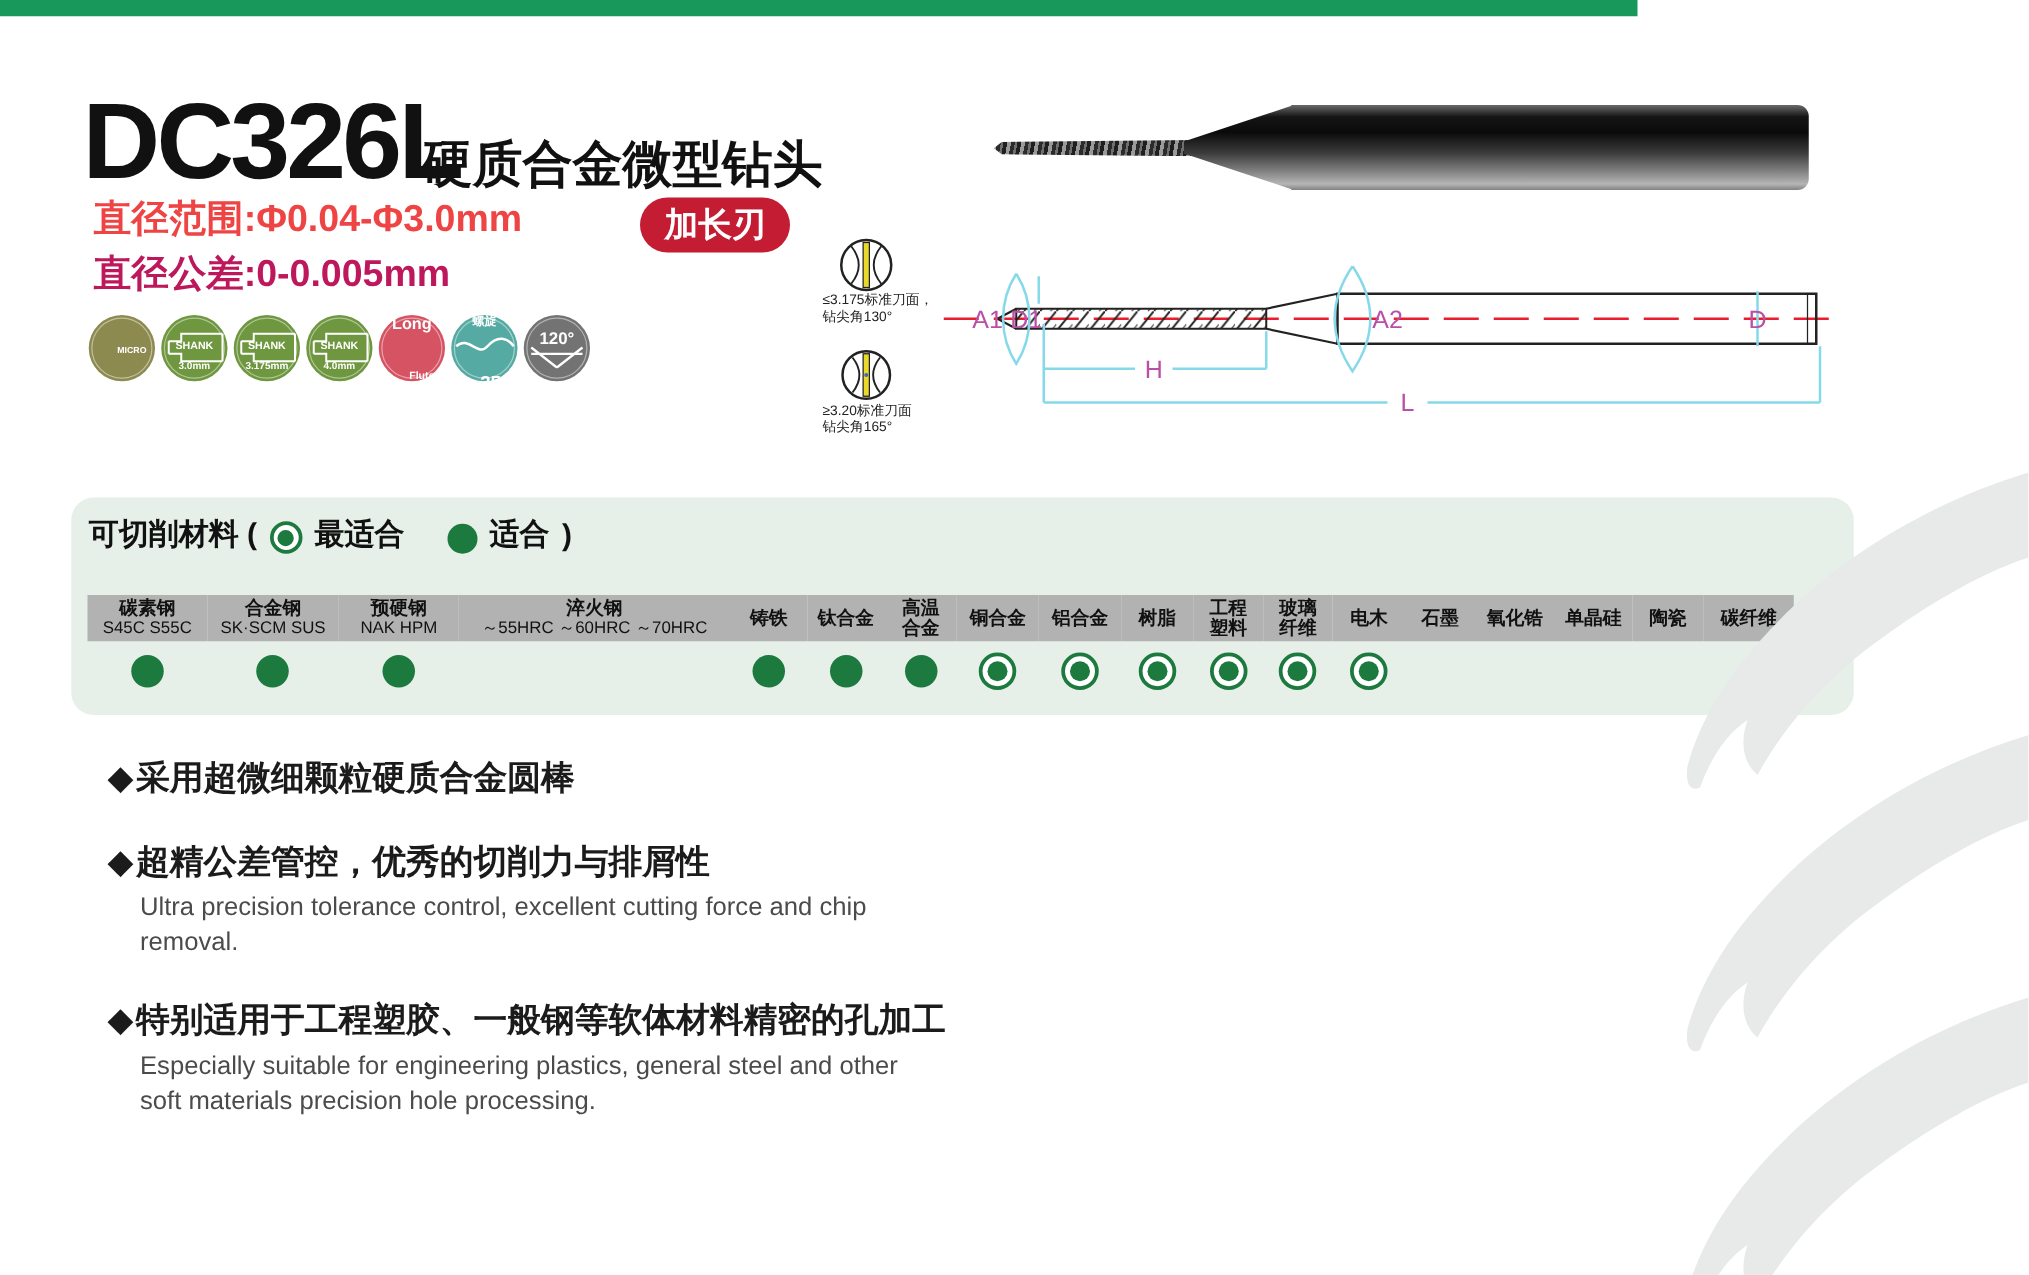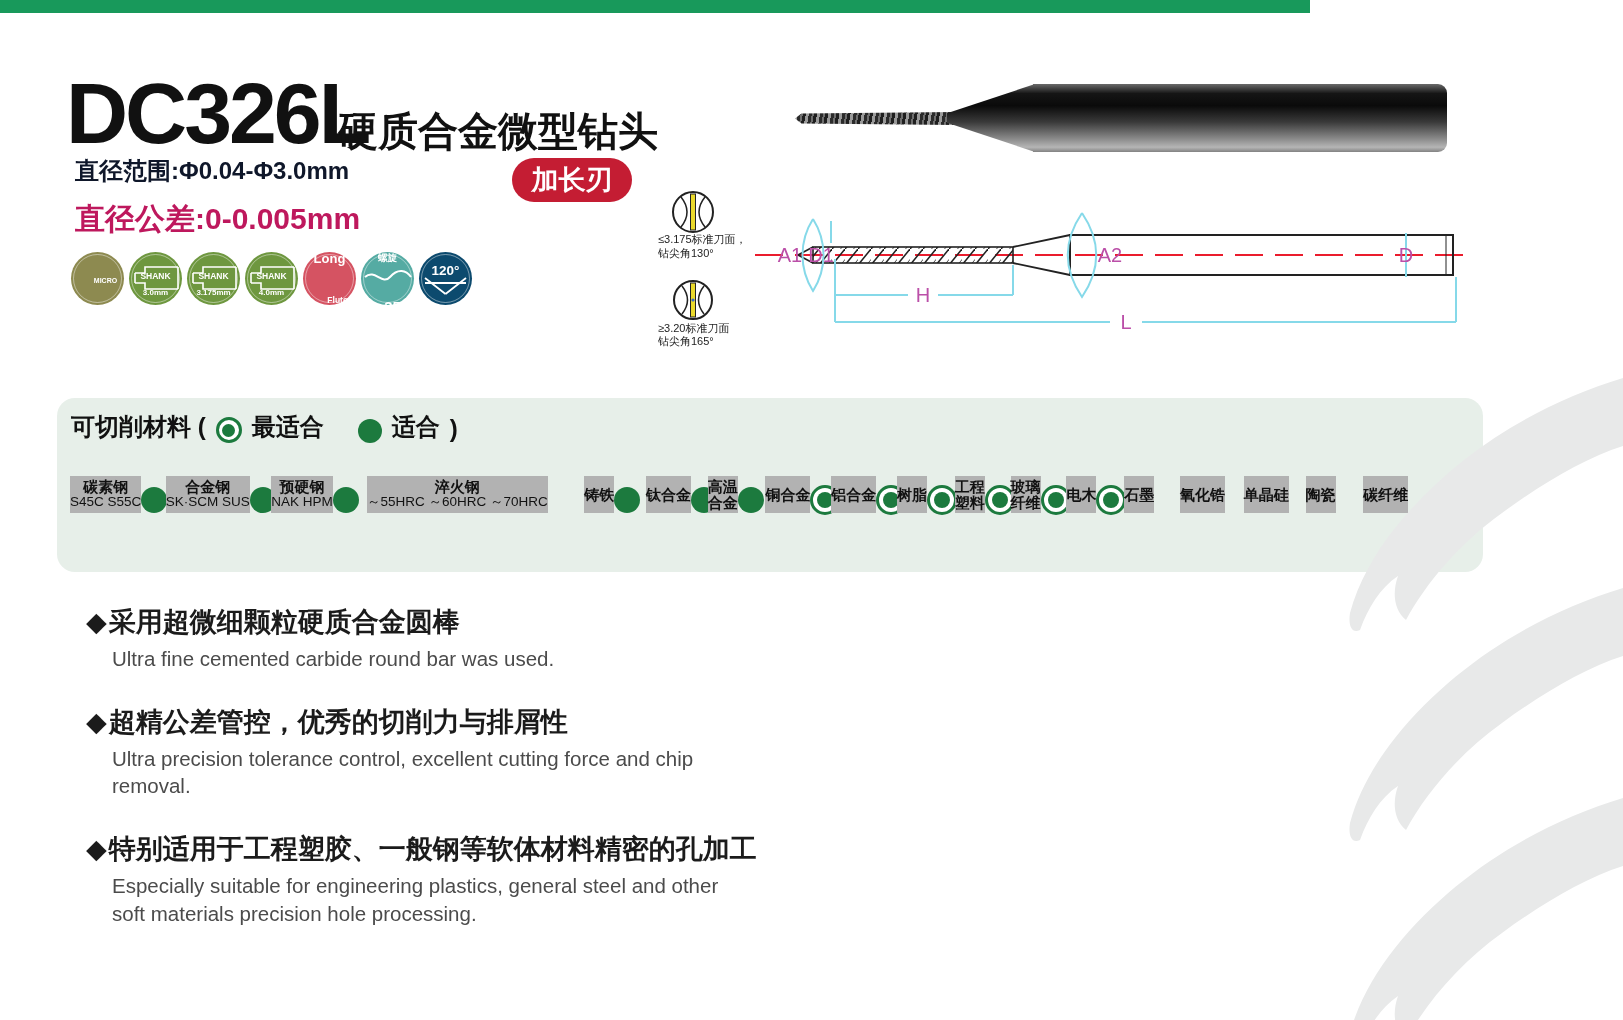--- a/index.html
+++ b/index.html
@@ -3,21 +3,21 @@
 <meta charset="utf-8">
 <style>
   html,body{margin:0;padding:0;background:#fff;}
   .page{position:relative;width:1623px;height:1020px;background:#fff;overflow:hidden;
         font-family:"Liberation Sans","DejaVu Sans",sans-serif;color:#1a1a1a;}
   .topbar{position:absolute;left:0;top:0;width:1310px;height:13px;background:#18995b;}
 
   
   .model{position:absolute;left:66px;top:64px;font-size:86px;font-weight:bold;letter-spacing:-3px;color:#111;}
   .subtitle{position:absolute;left:338px;top:104px;font-size:40px;font-weight:bold;color:#111;}
-  .spec1{position:absolute;left:75px;top:155px;font-size:24px;font-weight:bold;color:#0f172a;}
+  .spec1{position:absolute;left:75px;top:155px;font-size:30px;font-weight:bold;color:#ef4444;}
   .spec2{position:absolute;left:75px;top:199px;font-size:30px;font-weight:bold;color:#be185d;}
   .pill{position:absolute;left:512px;top:158px;width:120px;height:44px;border-radius:22px;
         background:#c41d33;color:#fff;font-size:27px;font-weight:bold;
         display:flex;align-items:center;justify-content:center;}
 
   
   .badges{position:absolute;left:71px;top:252px;display:flex;gap:5px;}
   .badge{position:relative;width:53px;height:53px;border-radius:50%;color:#fff;
          display:flex;flex-direction:column;align-items:center;justify-content:center;text-align:center;gap:30px;}
   .badge::after{content:"";position:absolute;inset:2px;border-radius:50%;border:1.5px solid rgba(255,255,255,.45);}
@@ -50,21 +50,21 @@
 
   
   .panel{position:absolute;left:57px;top:398px;width:1426px;height:174px;border-radius:18px;background:#e7efe9;}
   .panel-title{position:absolute;left:14px;top:13px;display:flex;align-items:flex-end;gap:10px;
                font-size:24px;font-weight:bold;color:#111;}
   .lg-ring{width:26px;height:26px;border-radius:50%;border:3px solid #1c7a3e;background:#fff;
            display:flex;align-items:center;justify-content:center;box-sizing:border-box;}
   .lg-ring i{width:13px;height:13px;border-radius:50%;background:#1c7a3e;}
   .lg-solid{width:24px;height:24px;border-radius:50%;background:#1c7a3e;}
   .cols{position:absolute;left:13px;top:78px;width:1365px;display:flex;}
-  .col{display:flex;flex-direction:row;min-width:0;}
+  .col{display:flex;flex-direction:column;min-width:0;}
   .col-head{height:37px;background:#b2b2b2;display:flex;flex-direction:column;align-items:center;justify-content:center;}
   .col-head .nm{font-size:15px;font-weight:bold;color:#111;line-height:1.02;white-space:nowrap;}
   .col-head .sb{font-size:13.5px;font-weight:500;color:#111;line-height:1.1;white-space:nowrap;}
   .col-dot{height:48px;display:flex;align-items:center;justify-content:center;}
   .dot-solid{width:26px;height:26px;border-radius:50%;background:#1c7a3e;}
   .dot-ring{width:30px;height:30px;border-radius:50%;border:3px solid #1c7a3e;background:#fff;
             display:flex;align-items:center;justify-content:center;box-sizing:border-box;}
   .dot-ring i{width:16px;height:16px;border-radius:50%;background:#1c7a3e;}
 
   
@@ -120,21 +120,21 @@
         <span class="b1">Long</span>
         <span class="b2">Flute</span>
       </div>
       <div class="badge t-helix" style="background: rgb(85, 171, 163);">
         <span class="b1">螺旋</span>
         <svg width="53" height="53" viewBox="0 0 53 53" style="position:absolute;">
           <path d="M4,25 C14,16 21,34 29,25 S45,18 50,25" stroke="#fff" stroke-width="2" fill="none"></path>
         </svg>
         <span class="b2" style="margin-top:6px">35°</span>
       </div>
-      <div class="badge t-angle" style="background: #0c4a6e;">
+      <div class="badge t-angle" style="background: #737373;">
         <span class="b1">120°</span>
         <svg width="53" height="53" viewBox="0 0 53 53" style="position:absolute;">
           <path d="M6,31 L47,31 M26.5,42 L6,26 M26.5,42 L47,26" stroke="#fff" stroke-width="1.8" fill="none"></path>
         </svg>
       </div>
     </div>
 
   <div class="photo">
     <div class="flute"></div>
     <div class="cone metal"></div>
@@ -360,21 +360,20 @@
         </div>
       </div>
   </div>
 
   <div class="features" id="features">
       <div class="feat">
         <div class="zh">
           <span class="diamond">◆</span>
           <span>采用超微细颗粒硬质合金圆棒</span>
         </div>
-        <div class="en">Ultra fine cemented carbide round bar was used.</div>
       </div>
       <div class="feat">
         <div class="zh">
           <span class="diamond">◆</span>
           <span>超精公差管控，优秀的切削力与排屑性</span>
         </div>
         <div class="en">Ultra precision tolerance control, excellent cutting force and chip removal.</div>
       </div>
       <div class="feat">
         <div class="zh">

